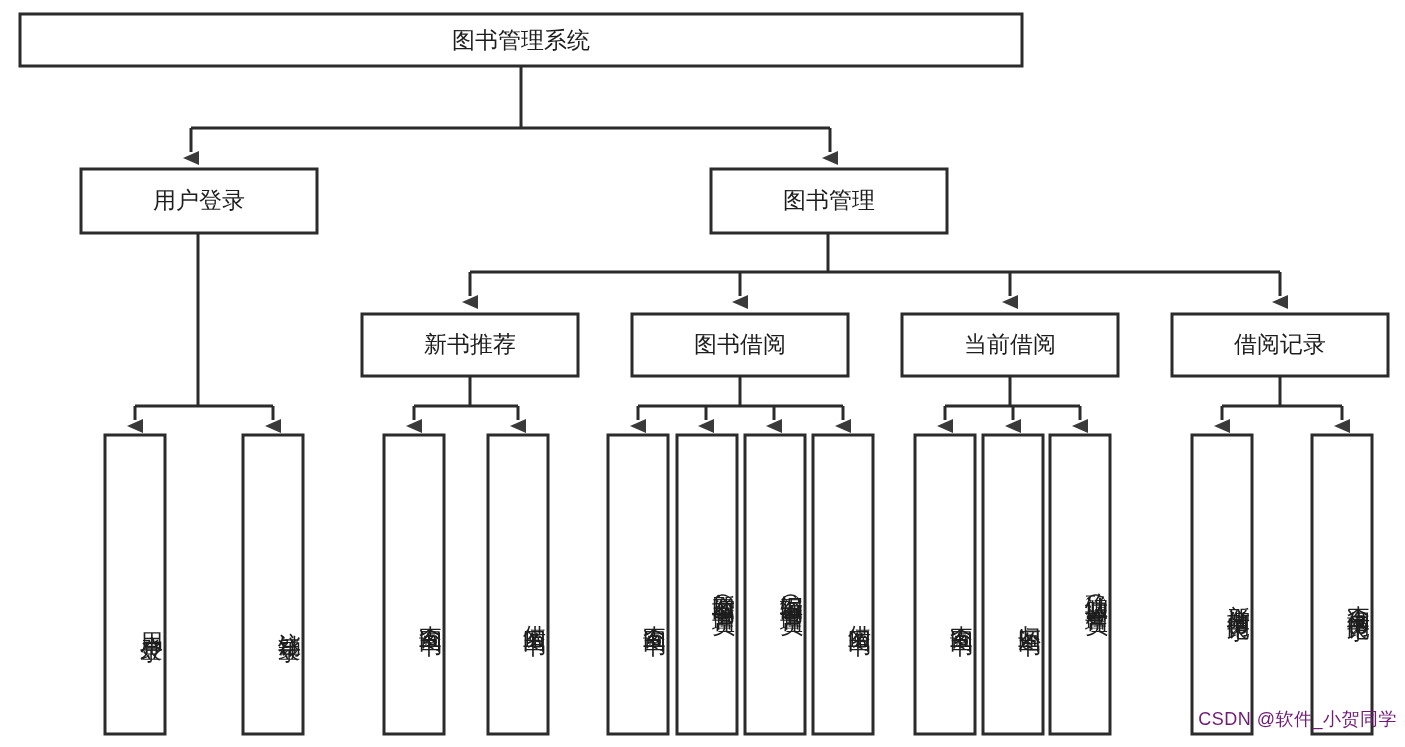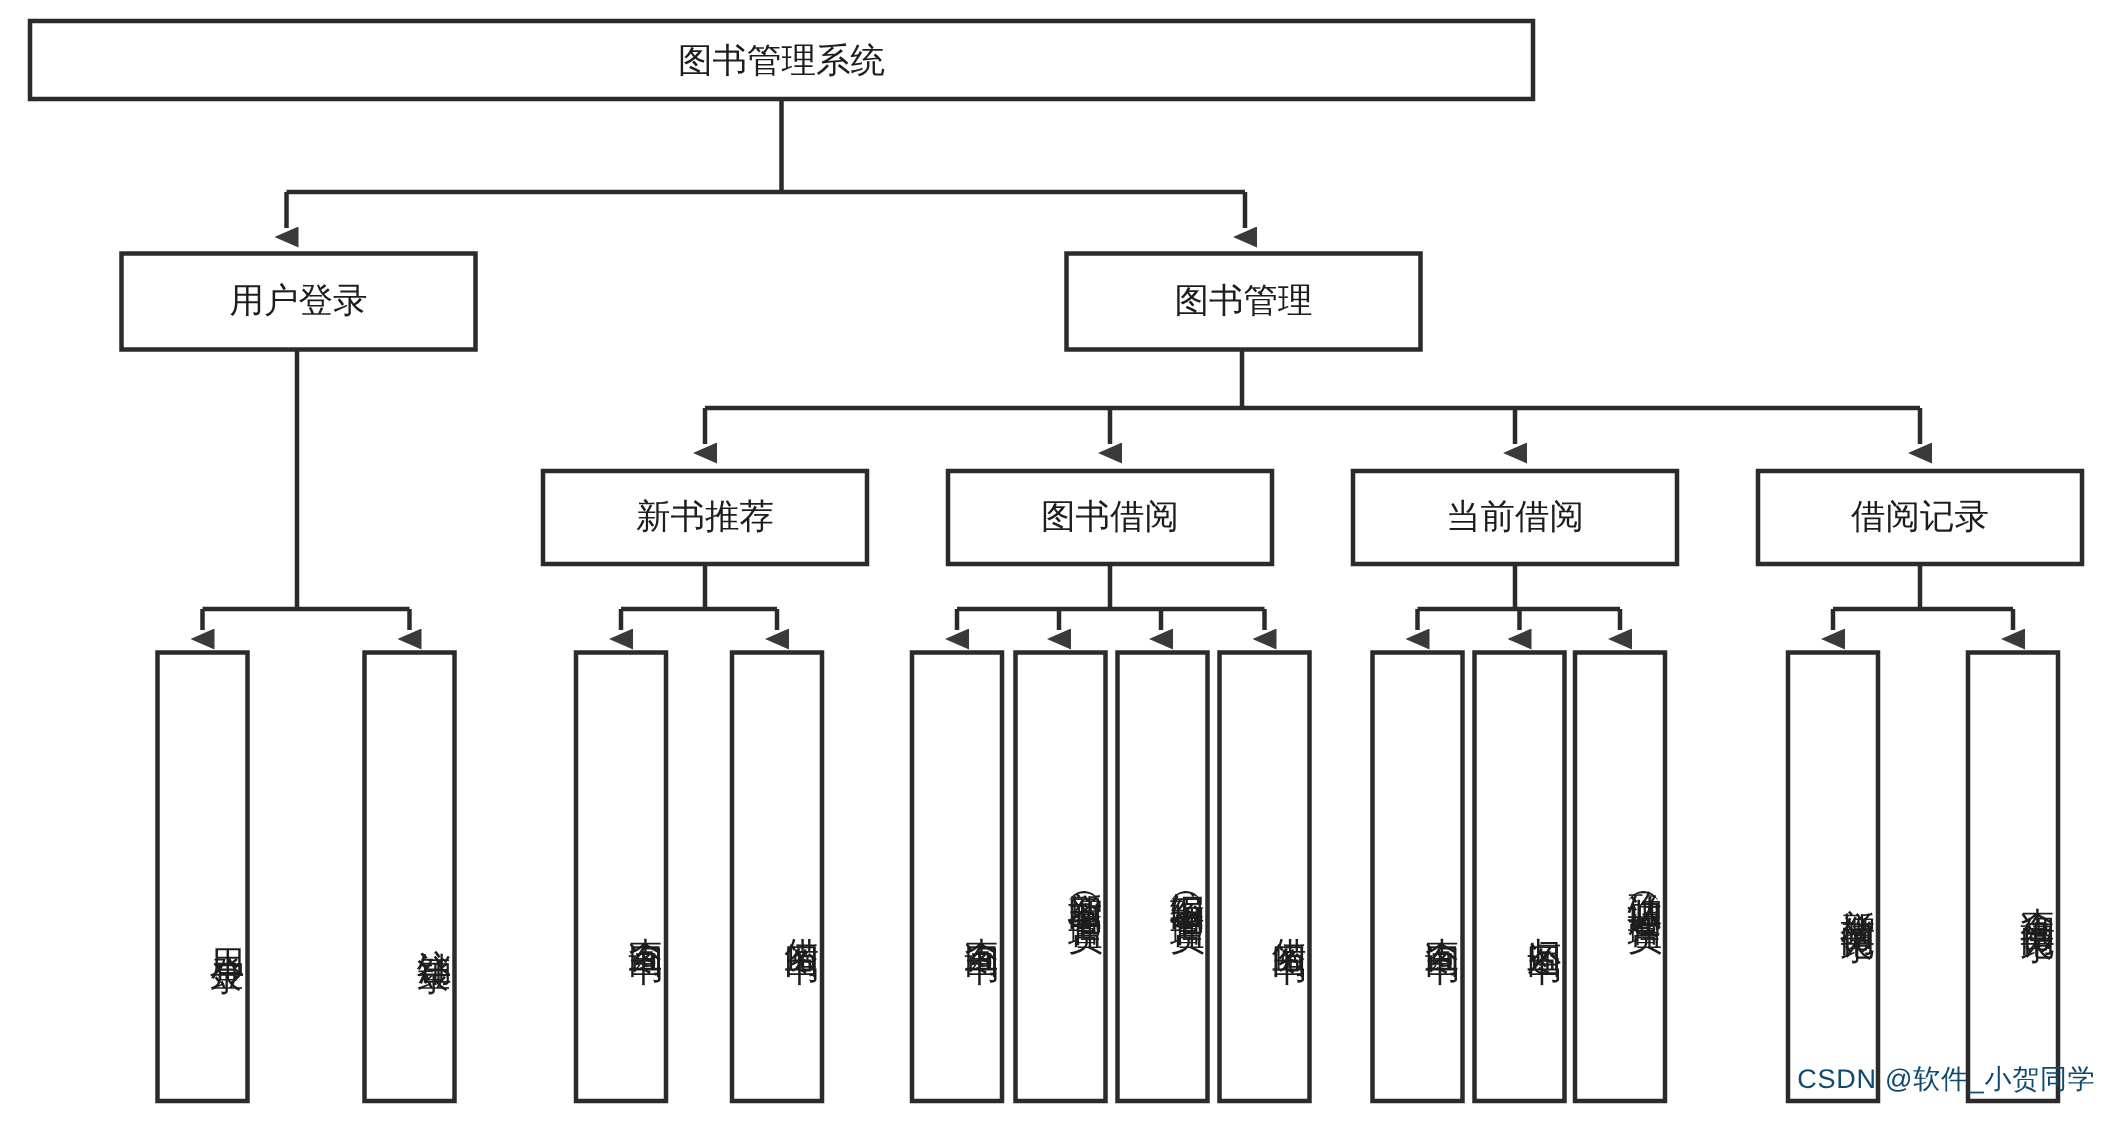--- a/index.html
+++ b/index.html
@@ -67,21 +67,21 @@
     white-space: nowrap;
     pointer-events: none;
     text-align: center;
   }
   .watermark {
     position: absolute;
     right: 8px;
     bottom: 6px;
     font-family: "Liberation Sans", "DejaVu Sans", sans-serif;
     font-size: 18px;
-    color: #0c4a6e;
+    color: #701a75;
     white-space: nowrap;
     letter-spacing: 0.5px;
   }
 </style>
 </head>
 <body>
 
 <div id="diagram-root">
 
   <svg class="flow" viewBox="0 0 1405 747" xmlns="http://www.w3.org/2000/svg">

